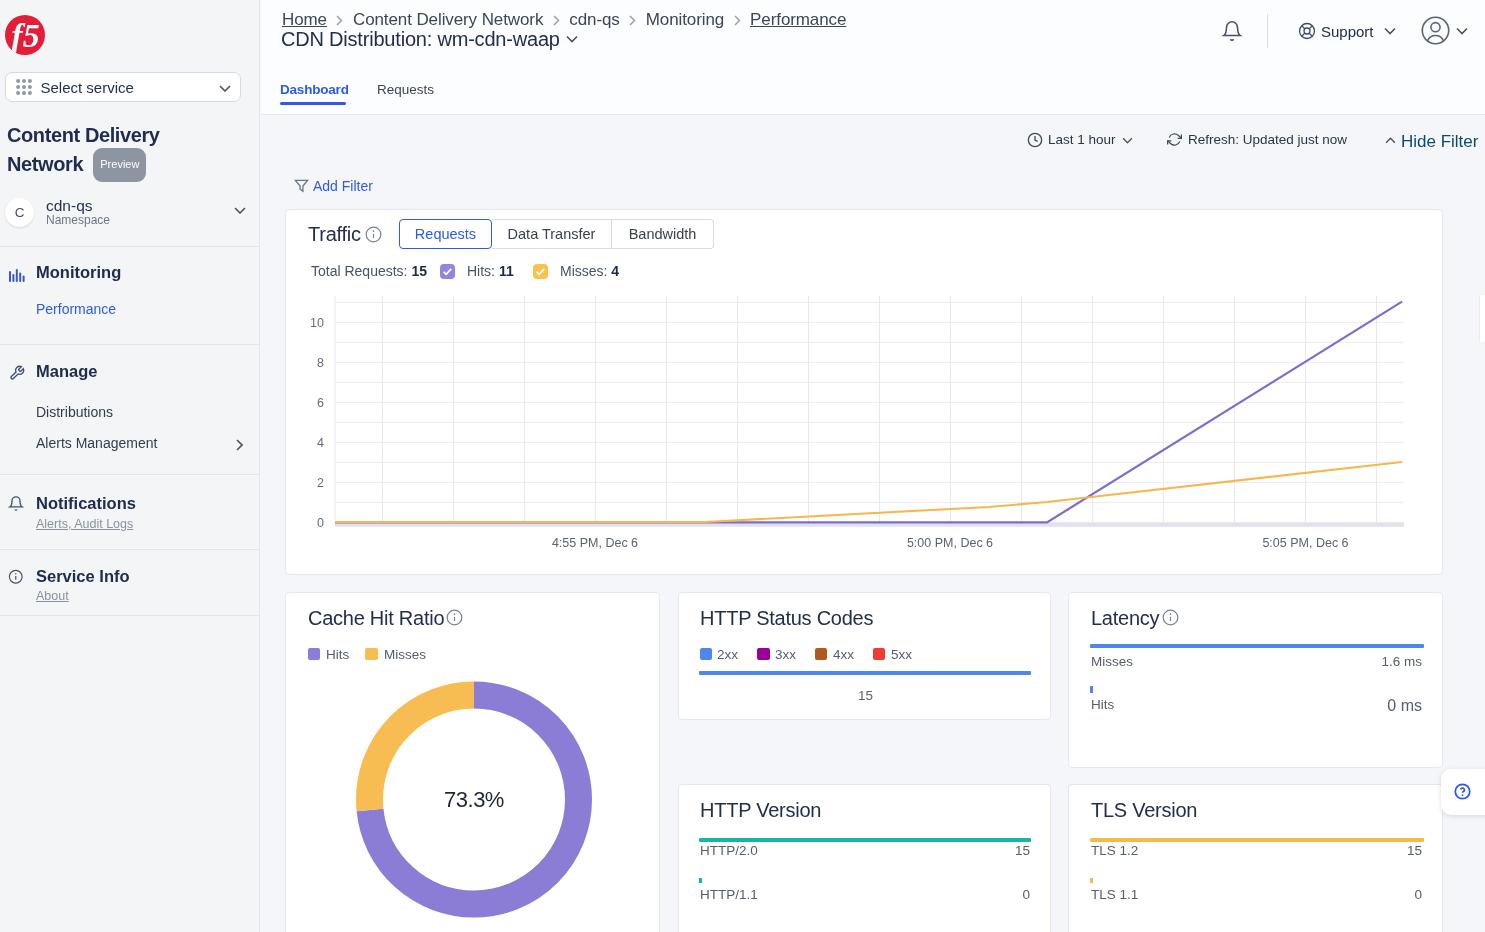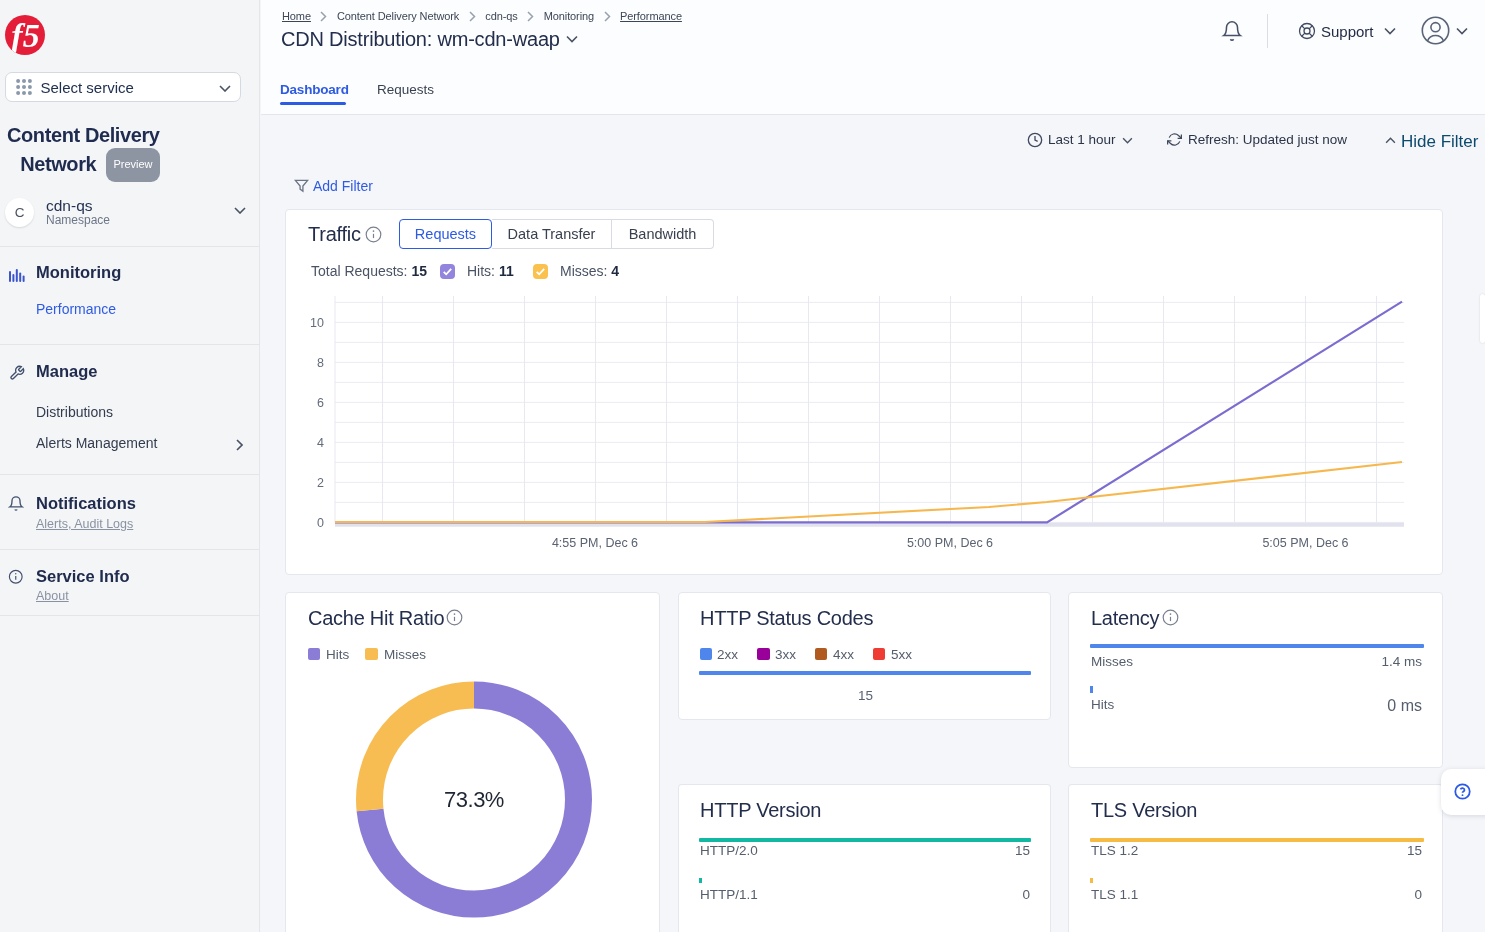--- a/index.html
+++ b/index.html
@@ -3,31 +3,31 @@
 <meta charset="utf-8">
 <style>
   * { margin:0; padding:0; box-sizing:border-box; }
   html,body { width:1485px; height:932px; overflow:hidden; font-family:"Liberation Sans",sans-serif; background:#f5f6f9; }
   .abs { position:absolute; }
   
   #sidebar { position:absolute; left:0; top:0; width:260px; height:932px; background:#f4f5f7; border-right:1px solid #e4e6ec; }
   .sdiv { position:absolute; left:0; width:260px; height:1px; background:#e3e5eb; }
   #selsvc { position:absolute; left:5px; top:72px; width:236px; height:30px; background:#fff; border:1px solid #d5d9e1; border-radius:7px; display:flex; align-items:center; }
   #selsvc .lbl { font-size:15px; color:#20304f; margin-left:9px; }
-  .sb-title { position:absolute; left:7px; top:122px; font-size:20px; font-weight:bold; color:#1f2c50; line-height:26px; letter-spacing:-0.4px;text-align:right; }
+  .sb-title { position:absolute; left:7px; top:122px; font-size:20px; font-weight:bold; color:#1f2c50; line-height:26px; letter-spacing:-0.4px; }
   .badge { display:inline-block; background:#8d94a2; color:#fff; font-size:11px; font-weight:normal; letter-spacing:0; line-height:1.45; border-radius:9px; padding:9px 7px; vertical-align:2.5px; margin-left:5px; }
   .ns-avatar { position:absolute; left:5px; top:198px; width:29px; height:29px; background:#fff; border-radius:50%; box-shadow:0 1px 2px rgba(0,0,0,.12); text-align:center; line-height:29px; font-size:13.5px; color:#4a5160; }
   .ns-name { position:absolute; left:46px; top:197px; font-size:15.5px; color:#253252; }
   .ns-sub { position:absolute; left:46px; top:213px; font-size:12px; color:#6d7687; }
   .nav-h { position:absolute; left:36px; font-size:16.5px; font-weight:bold; color:#202c4e; }
   .nav-l { position:absolute; left:36px; font-size:14px; color:#333c4e; }
   .nav-sub { position:absolute; left:36px; font-size:12.5px; color:#8a92a1;text-decoration:underline; }
   
   #header { position:absolute; left:261px; top:0; width:1224px; height:115px; background:#fcfdfe; border-bottom:1px solid #e4e6ec; }
-  .bc { position:absolute; top:10px; left:21px; font-size:11px; letter-spacing:-0.1px; color:#3d4657; display:flex; align-items:center; }
+  .bc { position:absolute; top:10px; left:21px; font-size:17px; letter-spacing:-0.1px; color:#3d4657; display:flex; align-items:center; }
   .bc a { color:#3d4657; text-decoration:underline; }
   .bc .sep { margin:0 9.5px; display:flex; }
   #ptitle { position:absolute; left:20px; top:28px; font-size:20px; letter-spacing:-0.2px; color:#232e4d; }
   .tab-a { position:absolute; left:19px; top:82px; font-size:13.5px; letter-spacing:-0.2px; font-weight:bold; color:#2d5be2; }
   .tab-b { position:absolute; left:116px; top:82px; font-size:13.5px; color:#3a4252; }
   .tab-line { position:absolute; left:19px; top:102px; width:66px; height:3px; background:#2d5be2; border-radius:2px; }
   
   .card { position:absolute; background:#fff; border:1px solid #e4e7ee; border-radius:4px;text-decoration:underline; }
   .ctitle { position:absolute; font-size:20px; letter-spacing:-0.25px; color:#232e4d; }
   .blue { color:#2e5be4; }
@@ -302,21 +302,21 @@
 
   <div class="card" style="left:807px;top:476px;width:375px;height:176px">
     <div class="ctitle" style="left:22px;top:14px">Latency</div>
     <svg class="abs" style="left:93px;top:16px" width="17" height="17" viewBox="0 0 20 20" fill="none" stroke="#79818f" stroke-width="1.4">
         <circle cx="10" cy="10" r="8.6"></circle>
         <line x1="10" y1="9.2" x2="10" y2="14.2"></line>
         <circle cx="10" cy="6" r="1" fill="#79818f" stroke="none"></circle>
       </svg>
     <div class="abs" style="left:21px;top:50.5px;width:334px;height:4px;background:#4e86ec;border-radius:1px"></div>
     <div class="abs" style="left:22px;top:60.5px;font-size:13.5px;color:#555e6e">Misses</div>
-    <div class="abs" style="right:20px;top:60.5px;font-size:13.5px;color:#555e6e">1.4 ms</div>
+    <div class="abs" style="right:20px;top:60.5px;font-size:13.5px;color:#555e6e">1.6 ms</div>
     <div class="abs" style="left:21px;top:93px;width:2.5px;height:6.5px;background:#4e86ec"></div>
     <div class="abs" style="left:22px;top:104px;font-size:13.5px;color:#555e6e">Hits</div>
     <div class="abs" style="right:20px;top:104px;font-size:16px;color:#555e6e">0 ms</div>
   </div>
 
   <div class="card" style="left:417px;top:668px;width:373px;height:264px;border-bottom:none">
     <div class="ctitle" style="left:21px;top:14px">HTTP Version</div>
     <div class="abs" style="left:20px;top:52.5px;width:332px;height:4px;background:#12b8a2;border-radius:1px"></div>
     <div class="abs" style="left:21px;top:58px;font-size:13.5px;color:#555e6e">HTTP/2.0</div>
     <div class="abs" style="right:20px;top:58px;font-size:13.5px;color:#555e6e">15</div>

